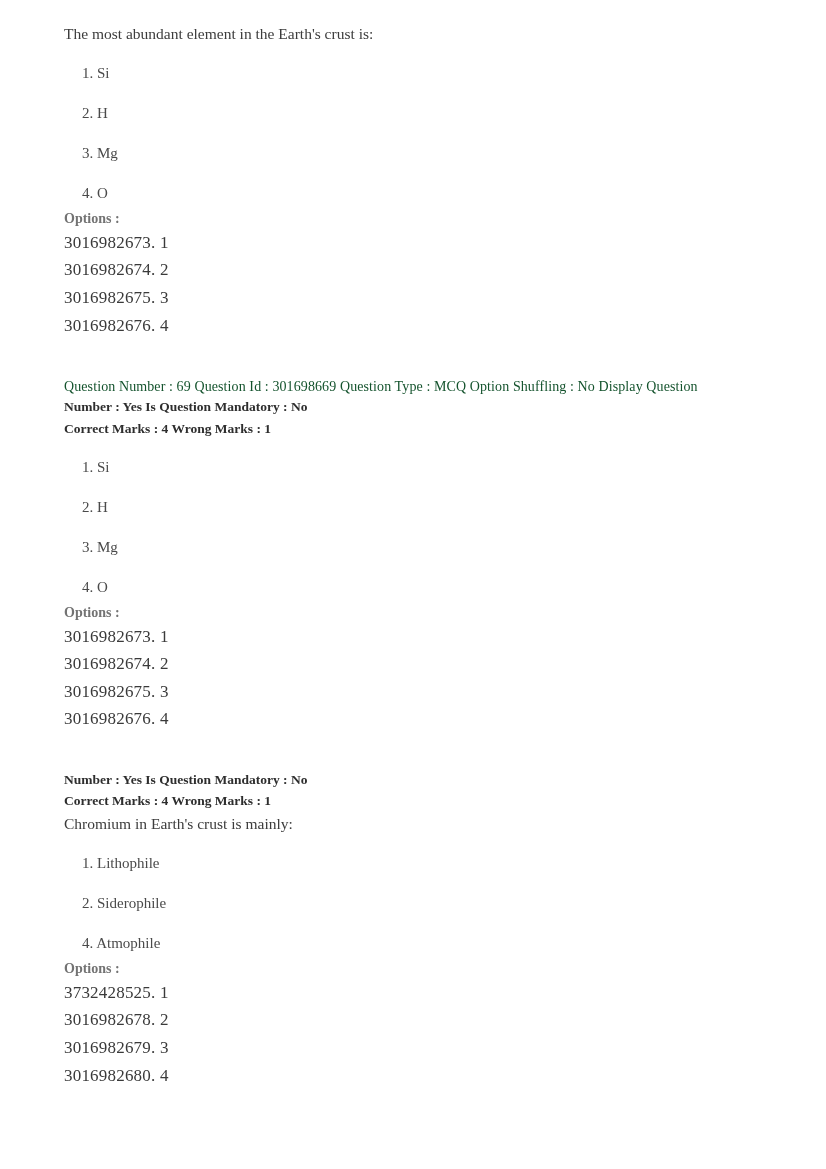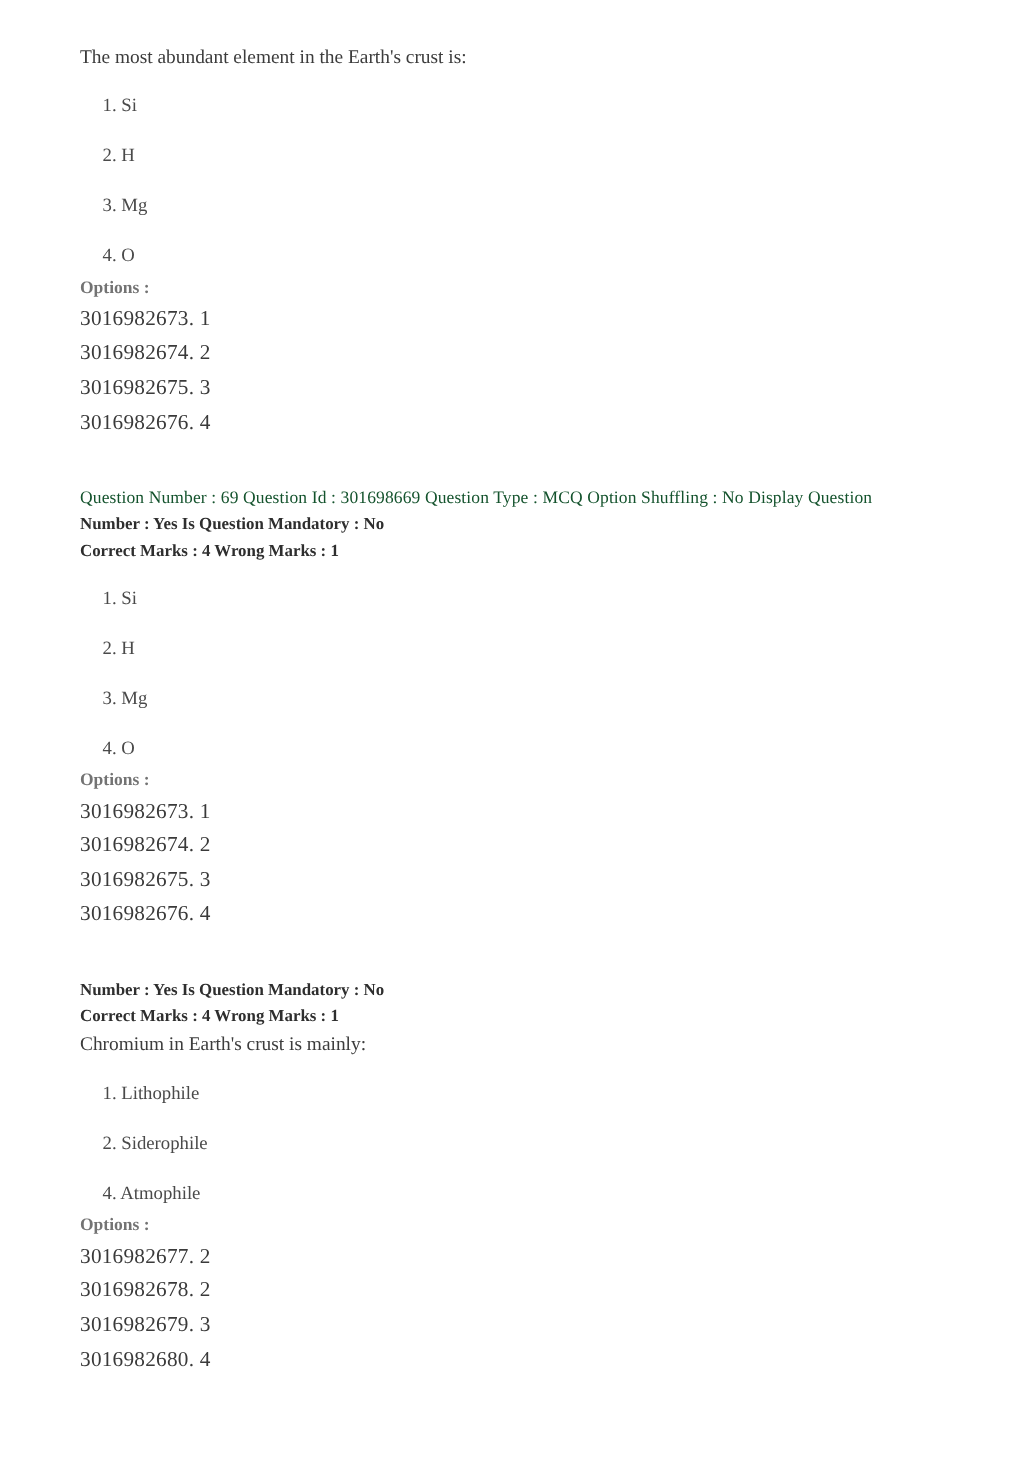--- a/index.html
+++ b/index.html
@@ -19,21 +19,21 @@
     position: absolute;
     left: 0;
     top: 0;
     width: 826px;
     height: 1169px;
     padding: 0;
   }
   .content {
     position: absolute;
     left: 64px;
-    top: 36px;
+    top: 24px;
     width: 700px;
   }
   .qtext {
     font-size: 15.5px;
     line-height: 1.35;
     color: #3c3c3c;
     margin: 0 0 6px 0;
   }
   .qtext-hindi {
     font-size: 17px;
@@ -141,21 +141,21 @@
       <p class="meta-line2">Number : Yes Is Question Mandatory : No</p>
       <p class="meta-line2">Correct Marks : 4 Wrong Marks : 1</p>
       <p class="qtext">Chromium in Earth's crust is mainly:</p>
       <ul class="options-list">
         <li>1. Lithophile</li>
         <li>2. Siderophile</li>
         <li>4. Atmophile</li>
       </ul>
       <p class="opt-label">Options :</p>
       <ul class="opt-codes">
-        <li>3016982677. 2</li>
+        <li>3732428525. 1</li>
         <li>3016982678. 2</li>
         <li>3016982679. 3</li>
         <li>3016982680. 4</li>
       </ul>
     </div>
 
   </div>
 </div>
 
 </body></html>

